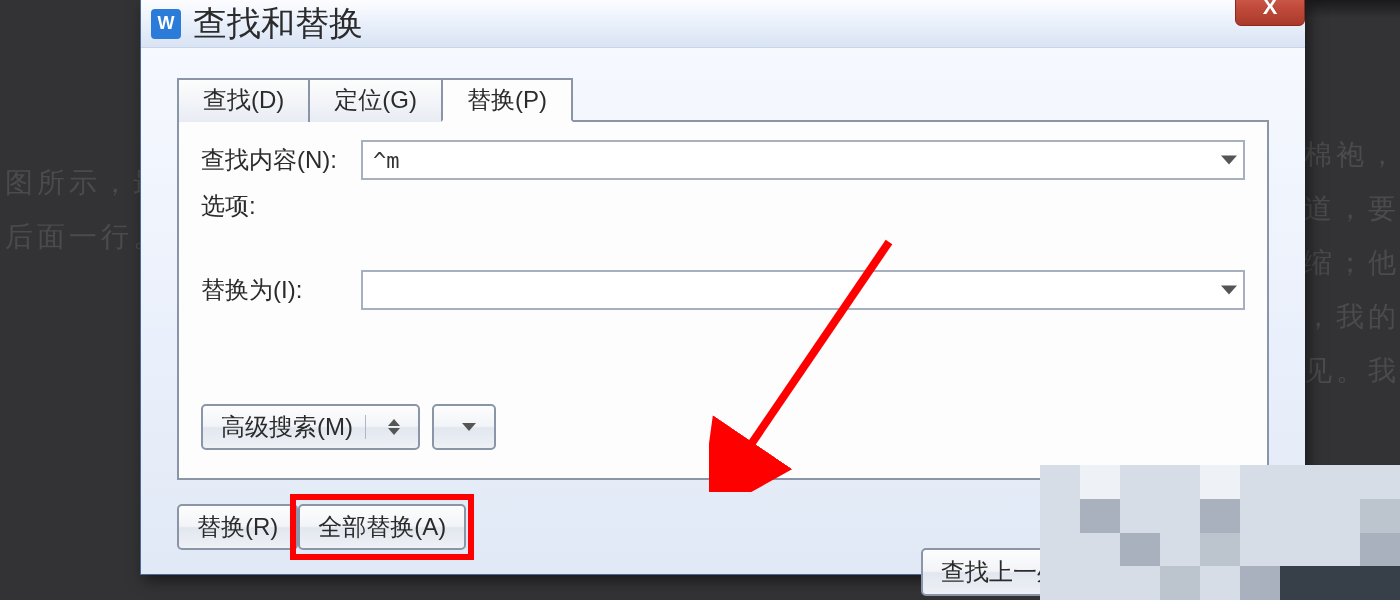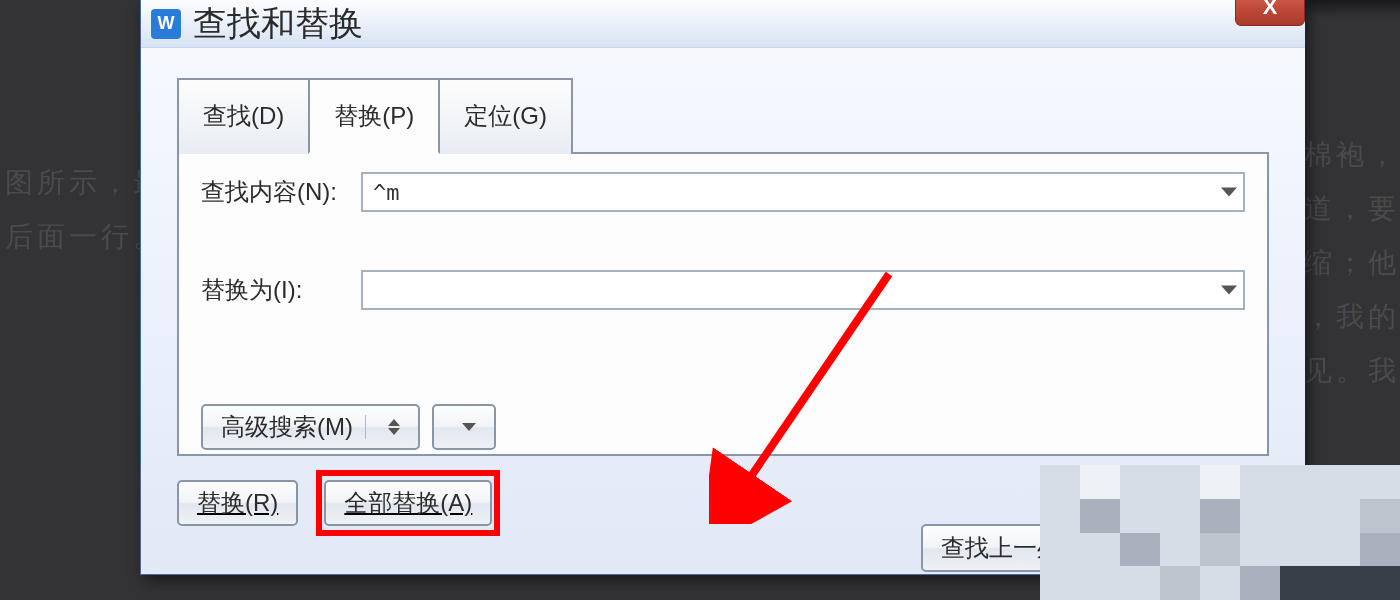--- a/index.html
+++ b/index.html
@@ -83,40 +83,40 @@
       text-shadow: 0 -1px 0 rgba(0,0,0,0.3);
       box-shadow: inset 0 1px 0 rgba(255,255,255,0.3);
     }
     .tabs {
       display: flex;
       margin: 28px 0 0 36px;
       position: relative;
       z-index: 2;
     }
     .tab {
-      padding: 20px 24px;
+      padding: 4px 24px;
       font-size: 24px;
       color: #2b2b2b;
       border: 2px solid #8a96a8;
       background: linear-gradient(to bottom, #fdfdfd, #e8ecf3);
       margin-right: -2px;
       border-bottom: none;
       position: relative;
       top: 2px;
     }
     .tab.active {
       background: #fdfdfd;
       border-bottom: 2px solid #fdfdfd;
       z-index: 3;
     }
     .panel {
       margin: 0 36px 0 36px;
       border: 2px solid #8a96a8;
       background: #fdfdfd;
-      padding: 18px 22px 4px 22px;
+      padding: 18px 22px 28px 22px;
       position: relative;
     }
     .field-row {
       display: flex;
       align-items: center;
       margin-bottom: 10px;
     }
     .field-label {
       width: 160px;
       font-size: 24px;
@@ -209,22 +209,20 @@
       border-top: 7px solid #555;
     }
     .footer-row {
       margin: 24px 36px 0 36px;
       display: flex;
       align-items: flex-start;
       position: relative;
     }
     .footer-left {
       display: flex;
-      gap: 26px;
-      text-decoration: underline;
     }
     .highlight-box {
       position: absolute;
       border: 6px solid #ff0000;
       pointer-events: none;
     }
     .footer-right {
       position: absolute;
       right: 0;
       bottom: -46px;
@@ -286,34 +284,35 @@
   <div class="titlebar">
     <div class="app-icon">W</div>
     <div class="title-text">查找和替换</div>
     <div class="close-btn">
       <span>X</span>
     </div>
   </div>
 
   <div class="tabs">
     <div class="tab">查找(D)</div>
+    <div class="tab">定位(G)</div>
     <div class="tab active">替换(P)</div>
-    <div class="tab">定位(G)</div>
   </div>
 
   <div class="panel">
     <div class="field-row">
       <div class="field-label">查找内容(N):</div>
       <div class="field-input">
         <span>^m</span>
         <div class="dropdown-arrow"></div>
       </div>
     </div>
 
     <div class="options-row">
+      <div class="options-label">选项:</div>
     </div>
 
     <div class="field-row">
       <div class="field-label">替换为(I):</div>
       <div class="field-input">
         <span></span>
         <div class="dropdown-arrow"></div>
       </div>
     </div>
 

